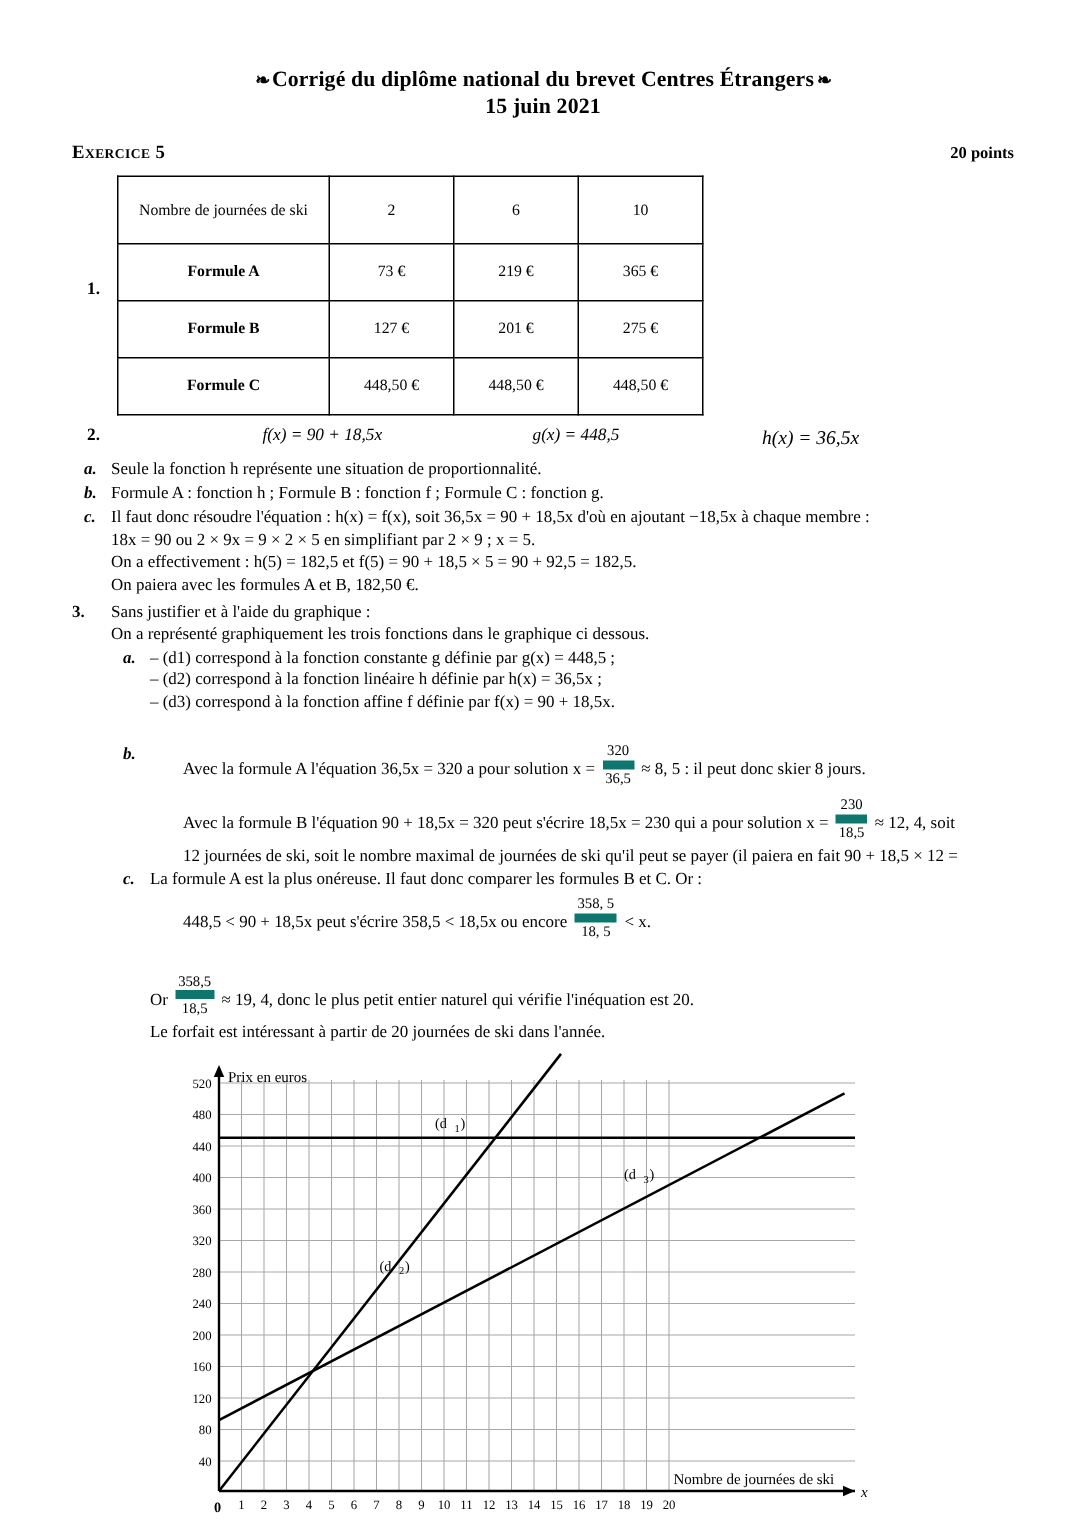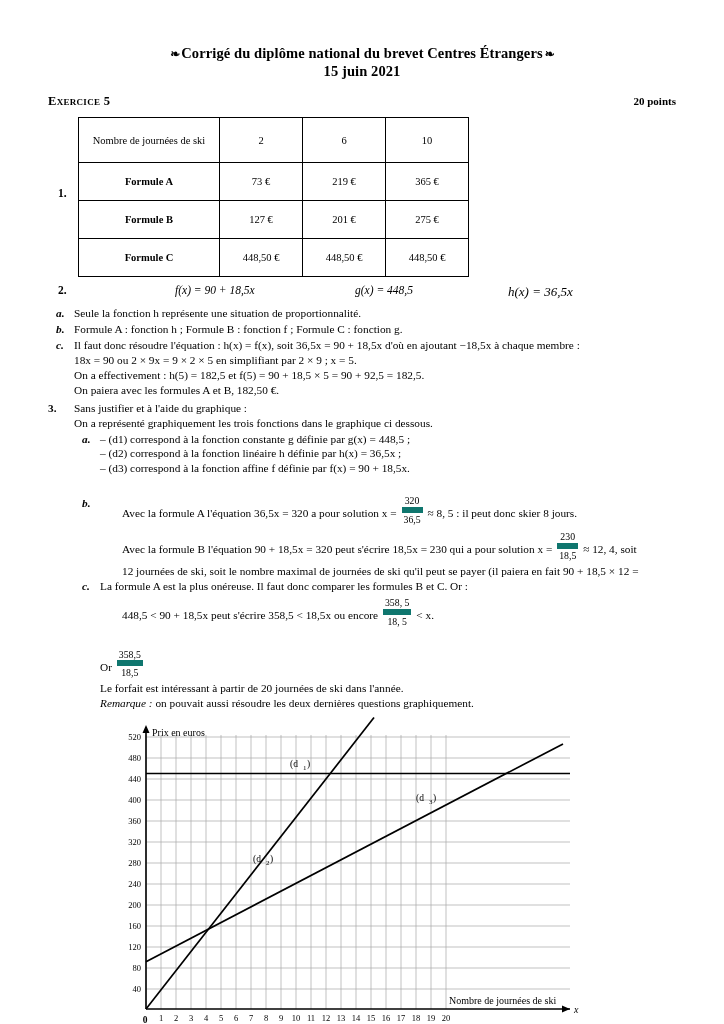--- a/index.html
+++ b/index.html
@@ -276,25 +276,23 @@
             <span class="den">18, 5</span>
           </span>
           <span>&lt; x.</span>
         </div>
         <div style="margin-top:20px;">
           <span>Or</span>
           <span class="frac">
             <span class="num">358,5</span>
             <span class="den">18,5</span>
           </span>
+          <span>≈ 19, 4, donc le plus petit entier naturel qui vérifie l'inéquation est 20.</span>
         </div>
         <div>Le forfait est intéressant à partir de 20 journées de ski dans l'année.</div>
-        <div>
-          <span class="it">Remarque :</span><span> on pouvait aussi résoudre les deux dernières questions graphiquement.</span>
-        </div>
       </div>
     </div>
 
   </div>
 
   <div class="graphwrap">
     <svg class="graph" width="724" height="330" viewBox="0 0 724 330">
 
       <g stroke="#a8a8a8" stroke-width="0.7">
 

